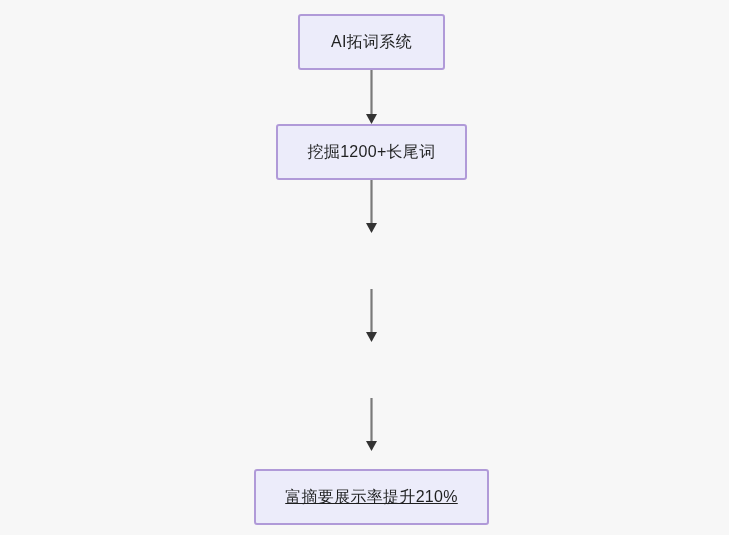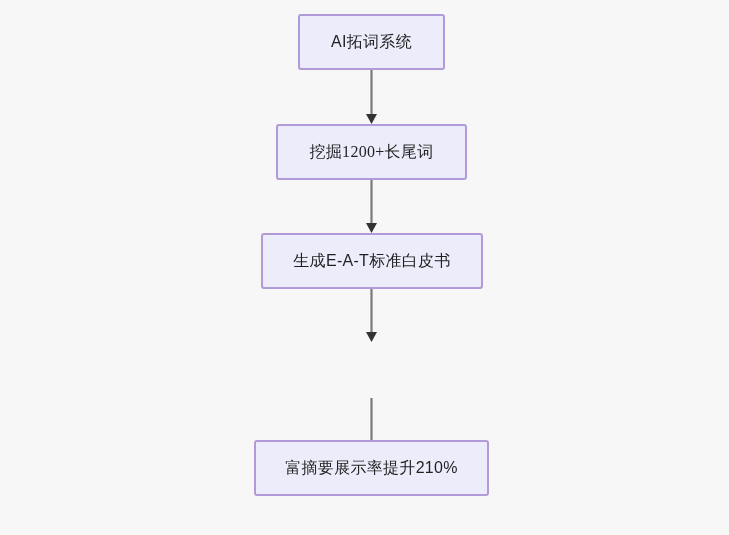--- a/index.html
+++ b/index.html
@@ -75,26 +75,23 @@
     <svg width="24" height="53" viewBox="0 0 24 53">
       <line x1="11.5" y1="0" x2="11.5" y2="44" stroke="#7a7a7a" stroke-width="2.2"></line>
       <polygon points="11.5,53 6,43 17,43" fill="#333333"></polygon>
     </svg>
   </div>
 
   <div class="node" style="left:298px; top:14px; width:147px; height:56px;">
     <span class="node-label">AI拓词系统</span>
   </div>
 
-  <div class="node" style="left:276px; top:124px; width:191px; height:56px;font-family:Liberation Serif, serif;">
+  <div class="node" style="left:276px; top:124px; width:191px; height:56px;">
     <span class="node-label">挖掘1200+长尾词</span>
   </div>
 
-  <div class="node" style="left:261px; top:233px; width:222px; height:56px;">
-    <span class="node-label">生成E-A-T标准白皮书</span>
-  </div>
 
 
-  <div class="node" style="left:254px; top:440px; width:235px; height:56px;">
+  <div class="node" style="left:254px; top:469px; width:235px; height:56px;text-decoration:underline;">
     <span class="node-label">富摘要展示率提升210%</span>
   </div>
 
 </div>
 
 </body></html>

